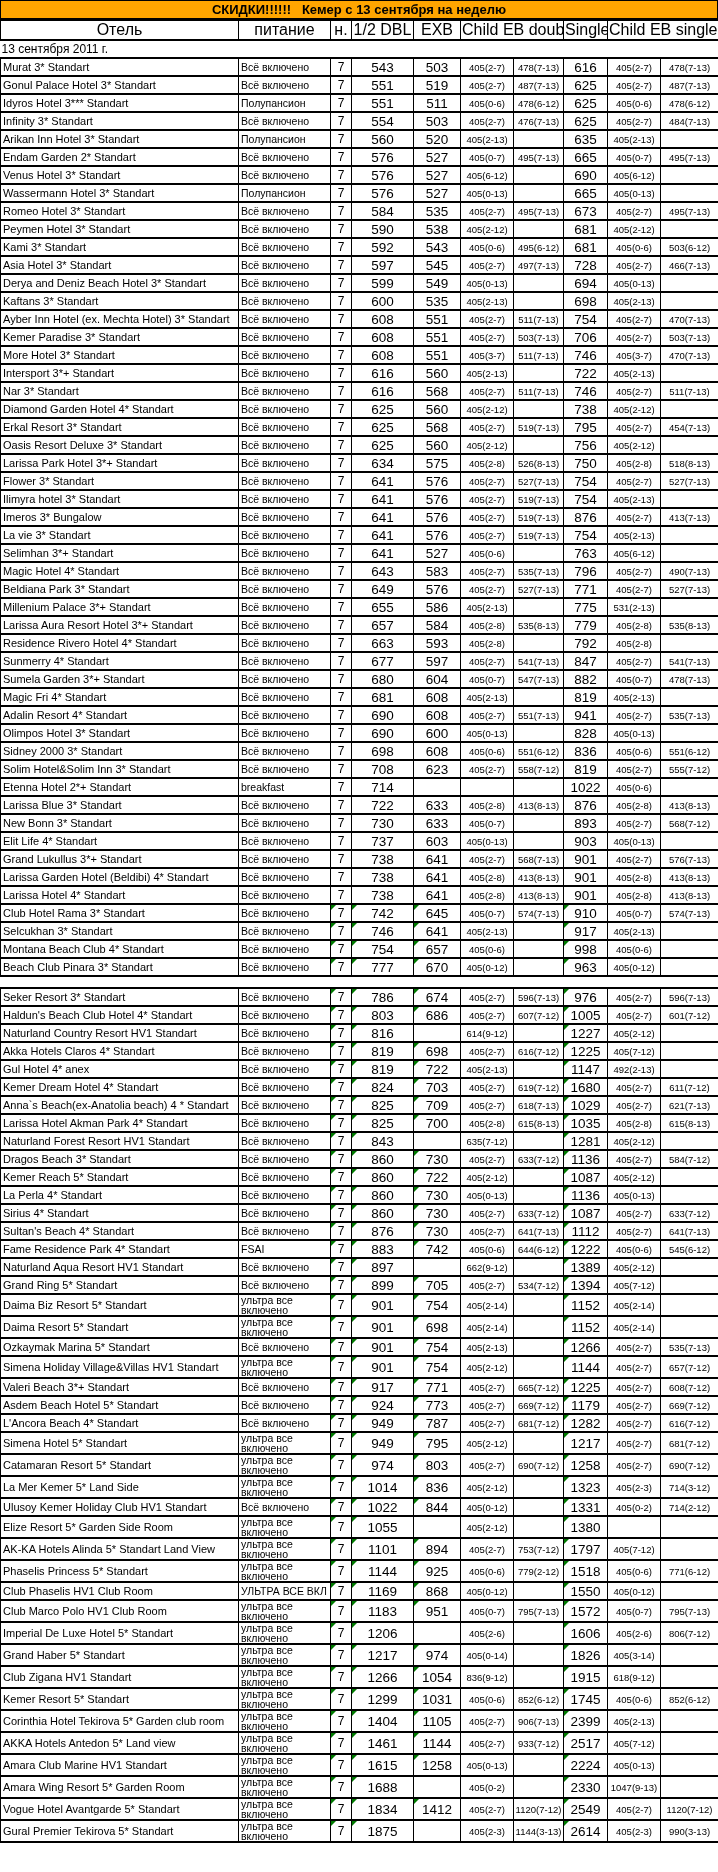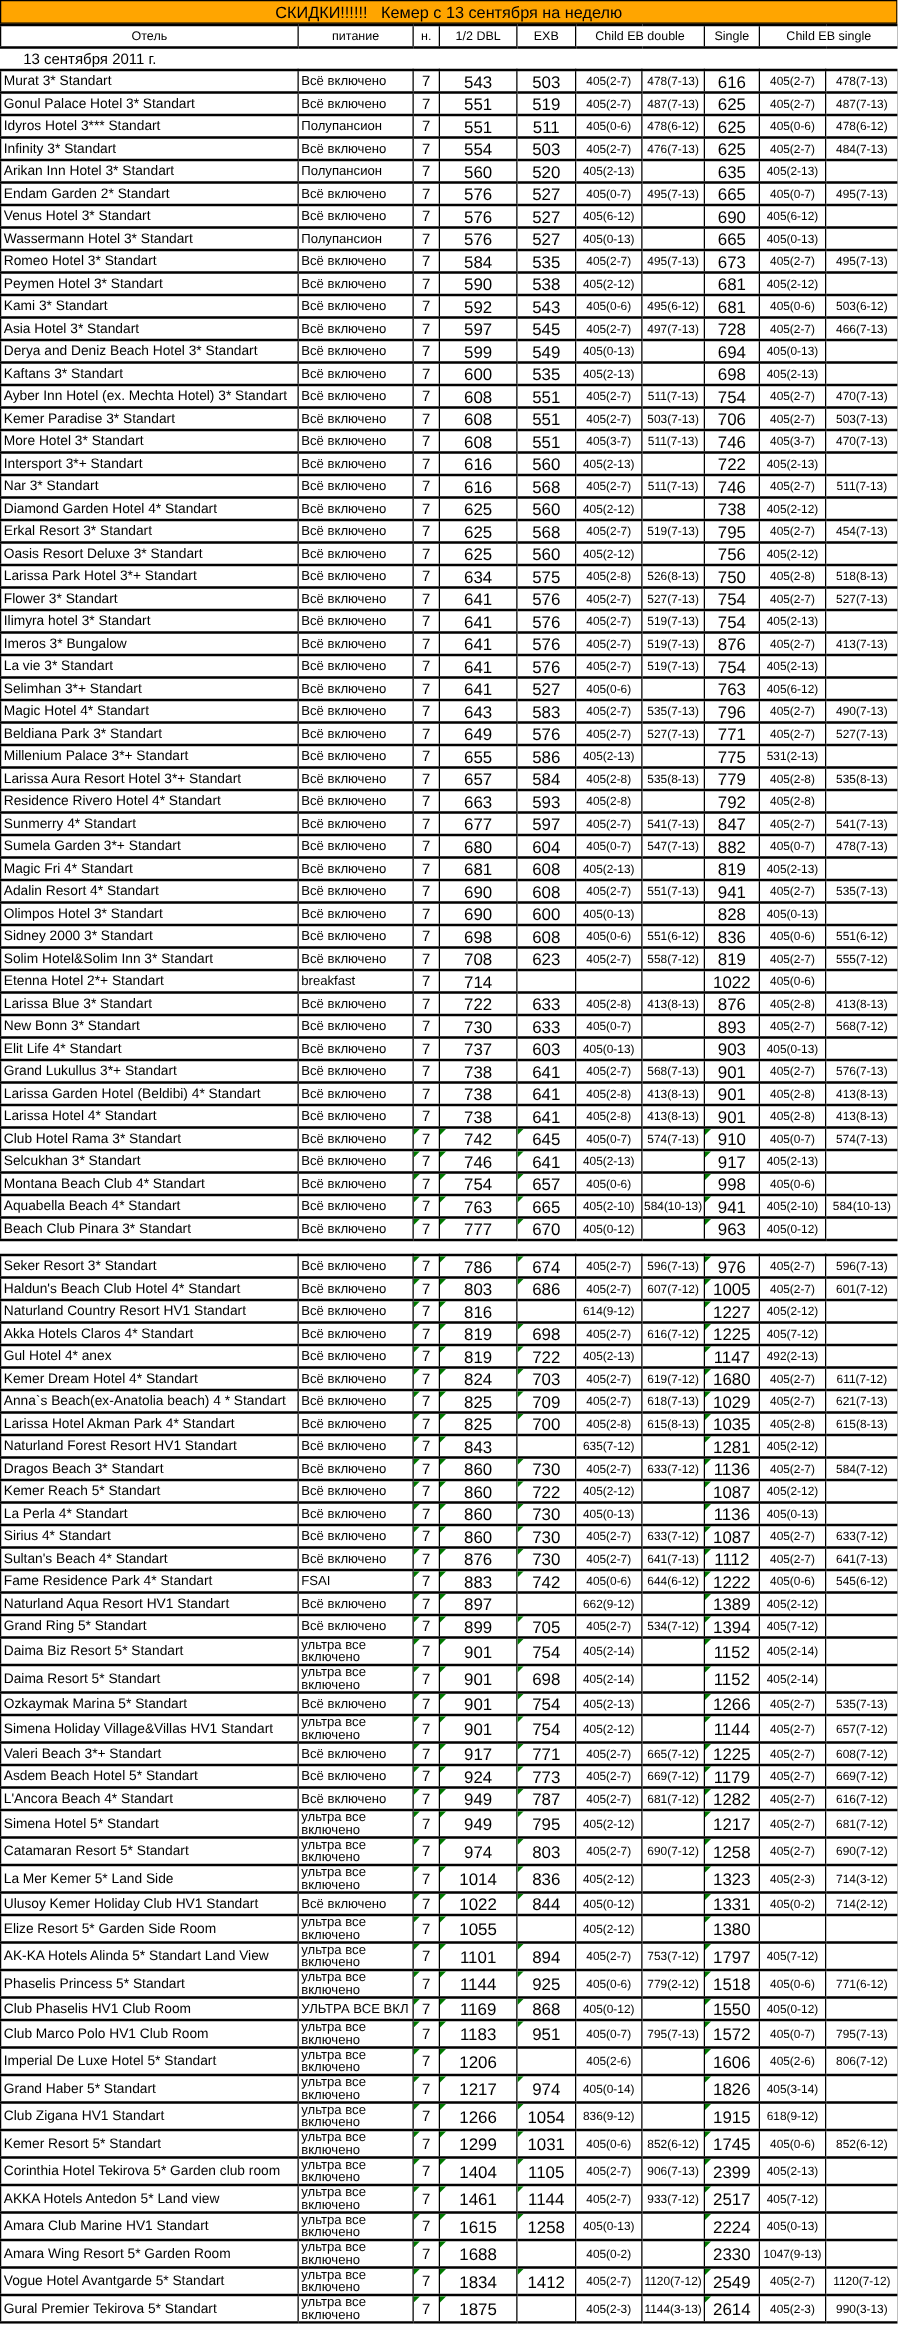--- a/index.html
+++ b/index.html
@@ -1,35 +1,35 @@
 <!DOCTYPE html>
 <html style="--banner-bg: #FFA500; --flag-green: #007A00;"><head>
 <meta charset="utf-8">
 <style>
   :root { --banner-bg:#FFA500; --flag-green:#007A00; }
   html,body { margin:0; padding:0; background:#fff; color:#000;
     font-family:"Liberation Sans", sans-serif; }
   .page { width:718px; }
   .banner { background:var(--banner-bg); border:1px solid #000; height:17px;
-    line-height:17px; text-align:center; font-weight:normal; font-size:13px;
+    line-height:17px; text-align:center; font-weight:bold; font-size:13px;
     white-space:pre; overflow:hidden; }
   table { border-collapse:collapse; table-layout:fixed; width:718px; }
   td,th { border:1px solid #000; border-top-width:2px; border-bottom-width:2px;
     height:16px; padding:0 1px; overflow:hidden; vertical-align:middle;
     font-weight:normal; position:relative; }
-  th { text-align:center; font-size:10px; white-space:nowrap; }
+  th { text-align:center; font-size:16px; white-space:nowrap; }
   .c-hotel { text-align:left; font-size:11px; line-height:11px; padding-left:2px; }
   .c-meals { text-align:left; font-size:10.5px; line-height:10px; padding-left:2px; }
   .c-n { text-align:center; font-size:12px; white-space:nowrap; }
   .c-dbl,.c-exb,.c-single { text-align:center; font-size:13.5px; white-space:nowrap; }
   .c-child { text-align:center; font-size:9.5px; line-height:9px; }
   .flag::before { content:""; position:absolute; top:0; left:0; width:0; height:0;
     border-top:5px solid var(--flag-green); border-right:5px solid transparent; }
   tr.date-row td { border-left:none; border-right:none; border-top:none;
-    text-align:left; font-size:12px; padding-left:18px; white-space:nowrap; }
+    text-align:left; font-size:12px; padding-left:1px; white-space:nowrap; }
   tr.spacer td { border-left:none; border-right:none; height:10px; }
 </style>
 </head>
 <body>
 
 <div class="page">
   <div class="banner">СКИДКИ!!!!!!   Кемер с 13 сентября на неделю</div>
 
   <table>
     <colgroup>
@@ -654,32 +654,20 @@
           <td class="c-n flag">7</td>
           <td class="c-dbl flag">754</td>
           <td class="c-exb flag">657</td>
           <td class="c-child">405(0-6)</td>
           <td class="c-child"></td>
           <td class="c-single flag">998</td>
           <td class="c-child">405(0-6)</td>
           <td class="c-child"></td>
         </tr>
         <tr>
-          <td class="c-hotel">Aquabella Beach 4* Standart</td>
-          <td class="c-meals">Всё включено</td>
-          <td class="c-n flag">7</td>
-          <td class="c-dbl flag">763</td>
-          <td class="c-exb flag">665</td>
-          <td class="c-child">405(2-10)</td>
-          <td class="c-child">584(10-13)</td>
-          <td class="c-single flag">941</td>
-          <td class="c-child">405(2-10)</td>
-          <td class="c-child">584(10-13)</td>
-        </tr>
-        <tr>
           <td class="c-hotel">Beach Club Pinara  3* Standart</td>
           <td class="c-meals">Всё включено</td>
           <td class="c-n flag">7</td>
           <td class="c-dbl flag">777</td>
           <td class="c-exb flag">670</td>
           <td class="c-child">405(0-12)</td>
           <td class="c-child"></td>
           <td class="c-single flag">963</td>
           <td class="c-child">405(0-12)</td>
           <td class="c-child"></td>

